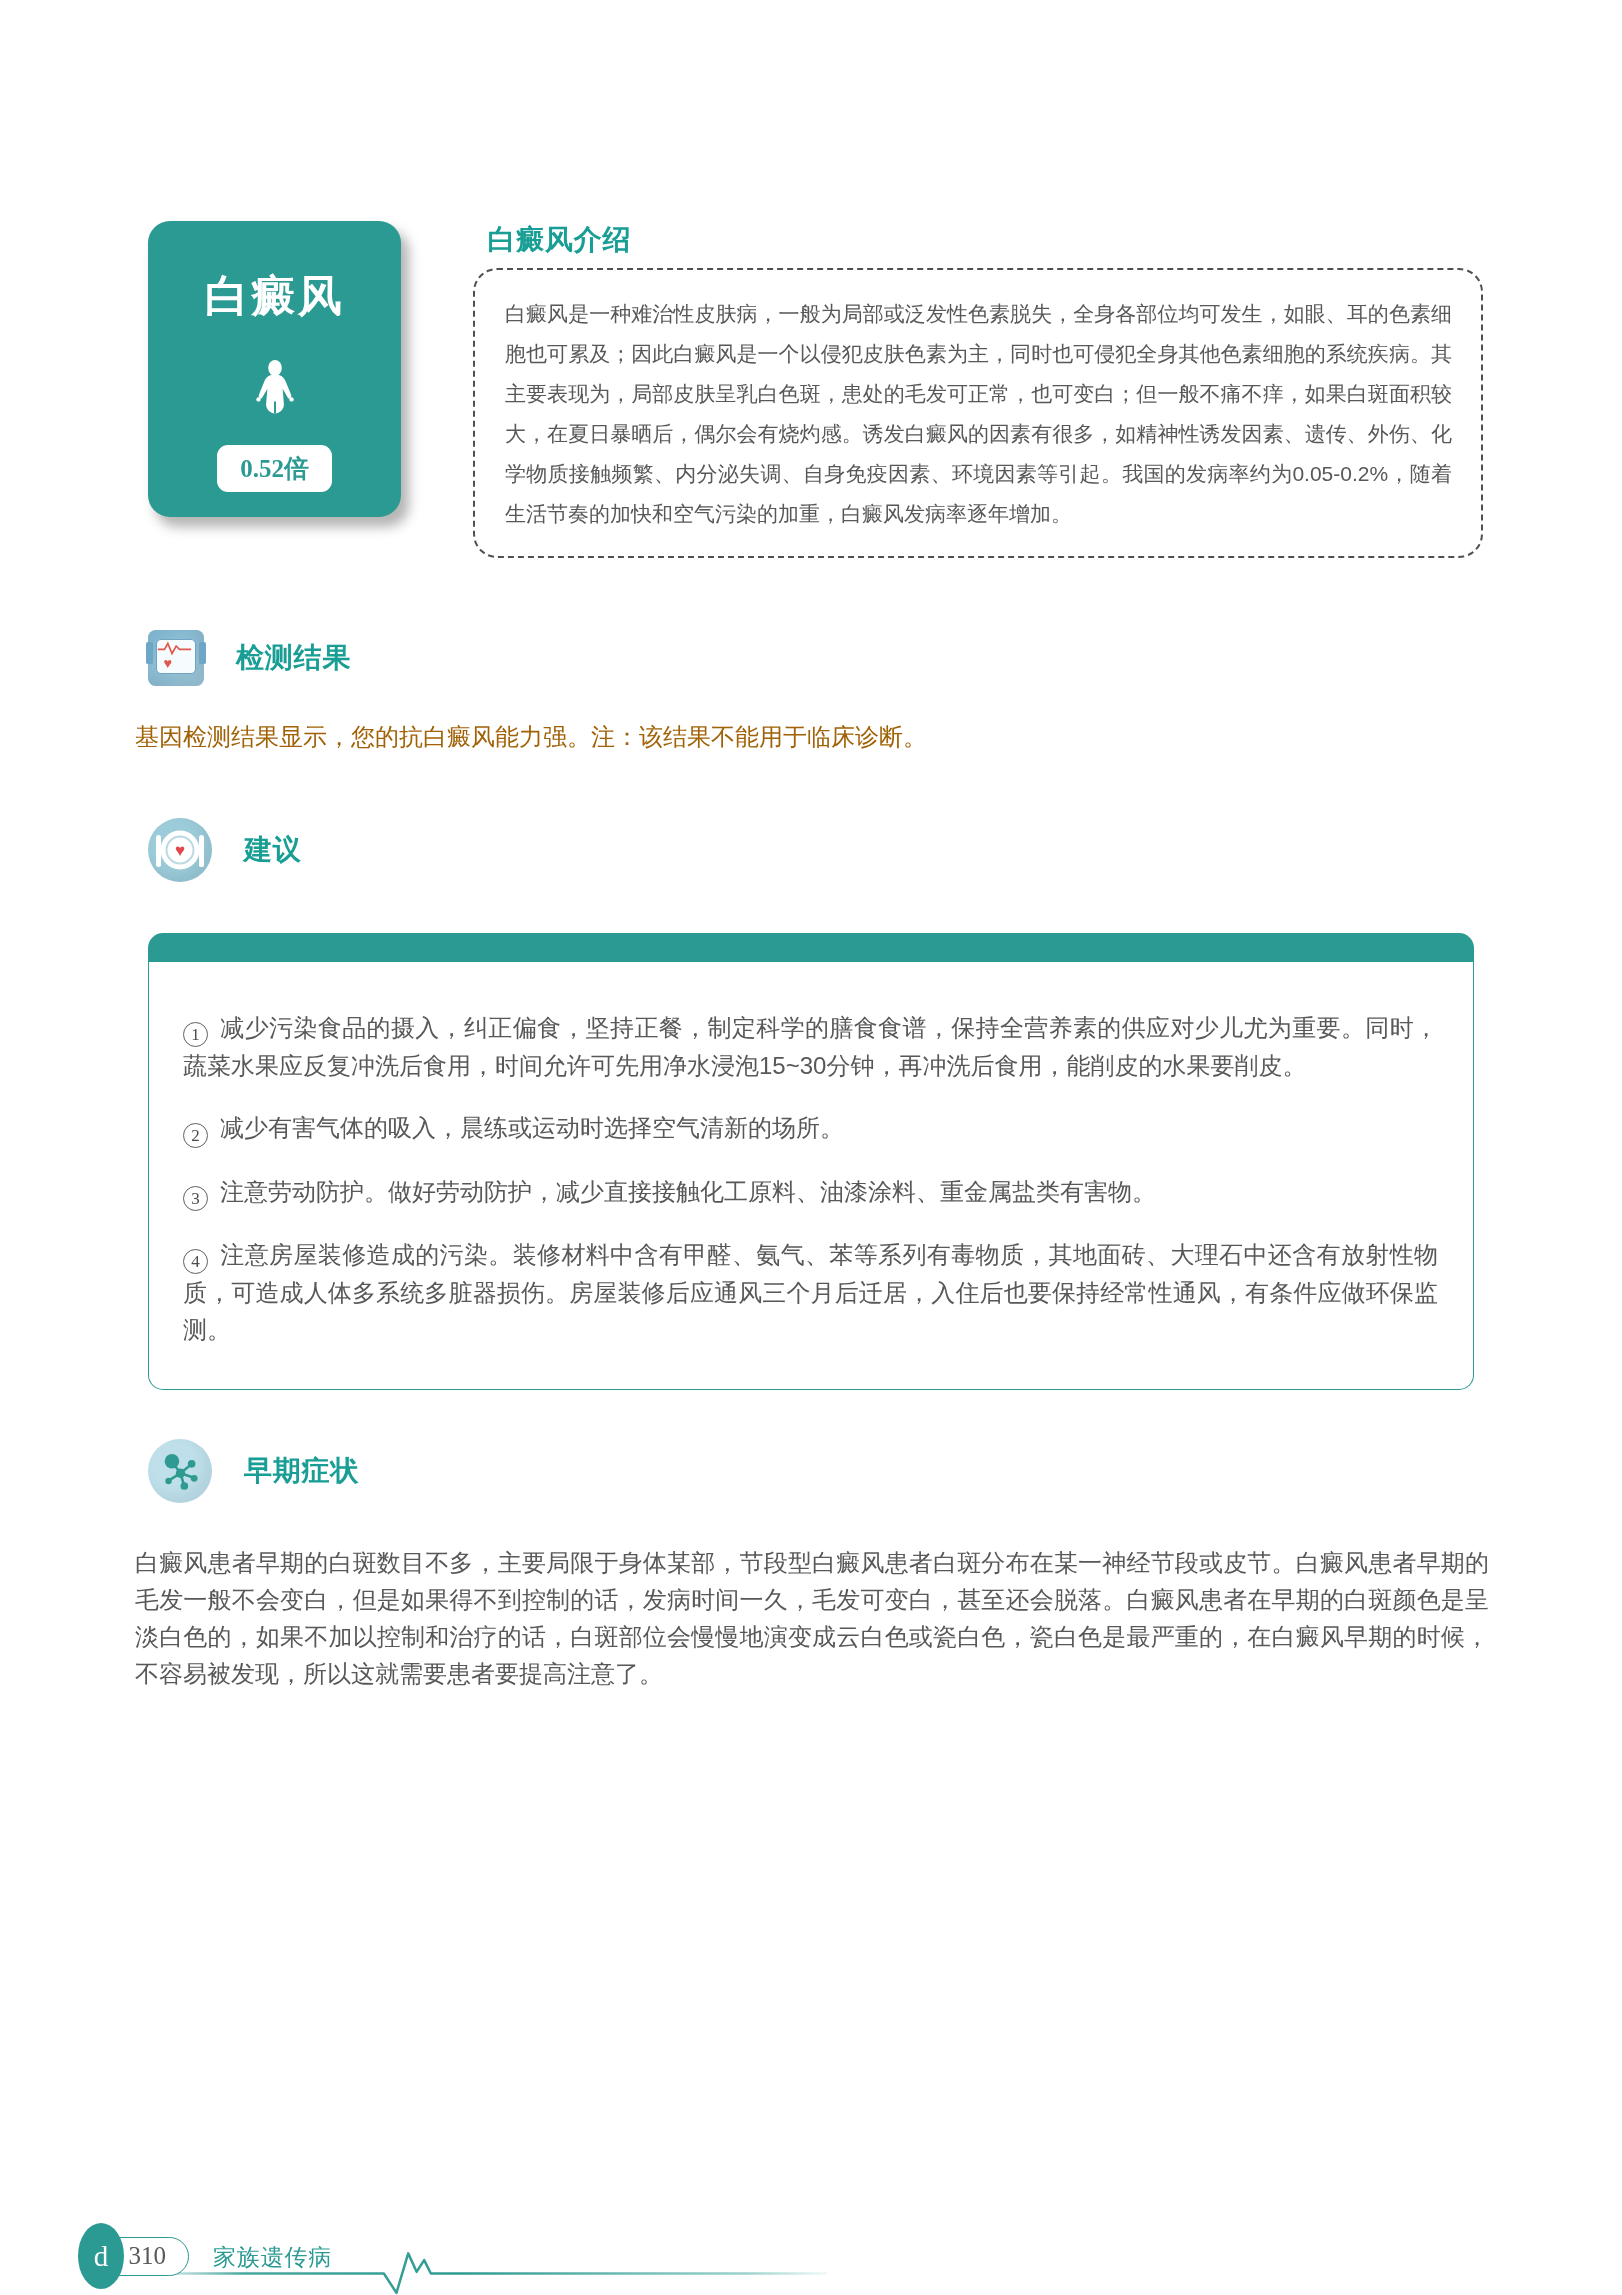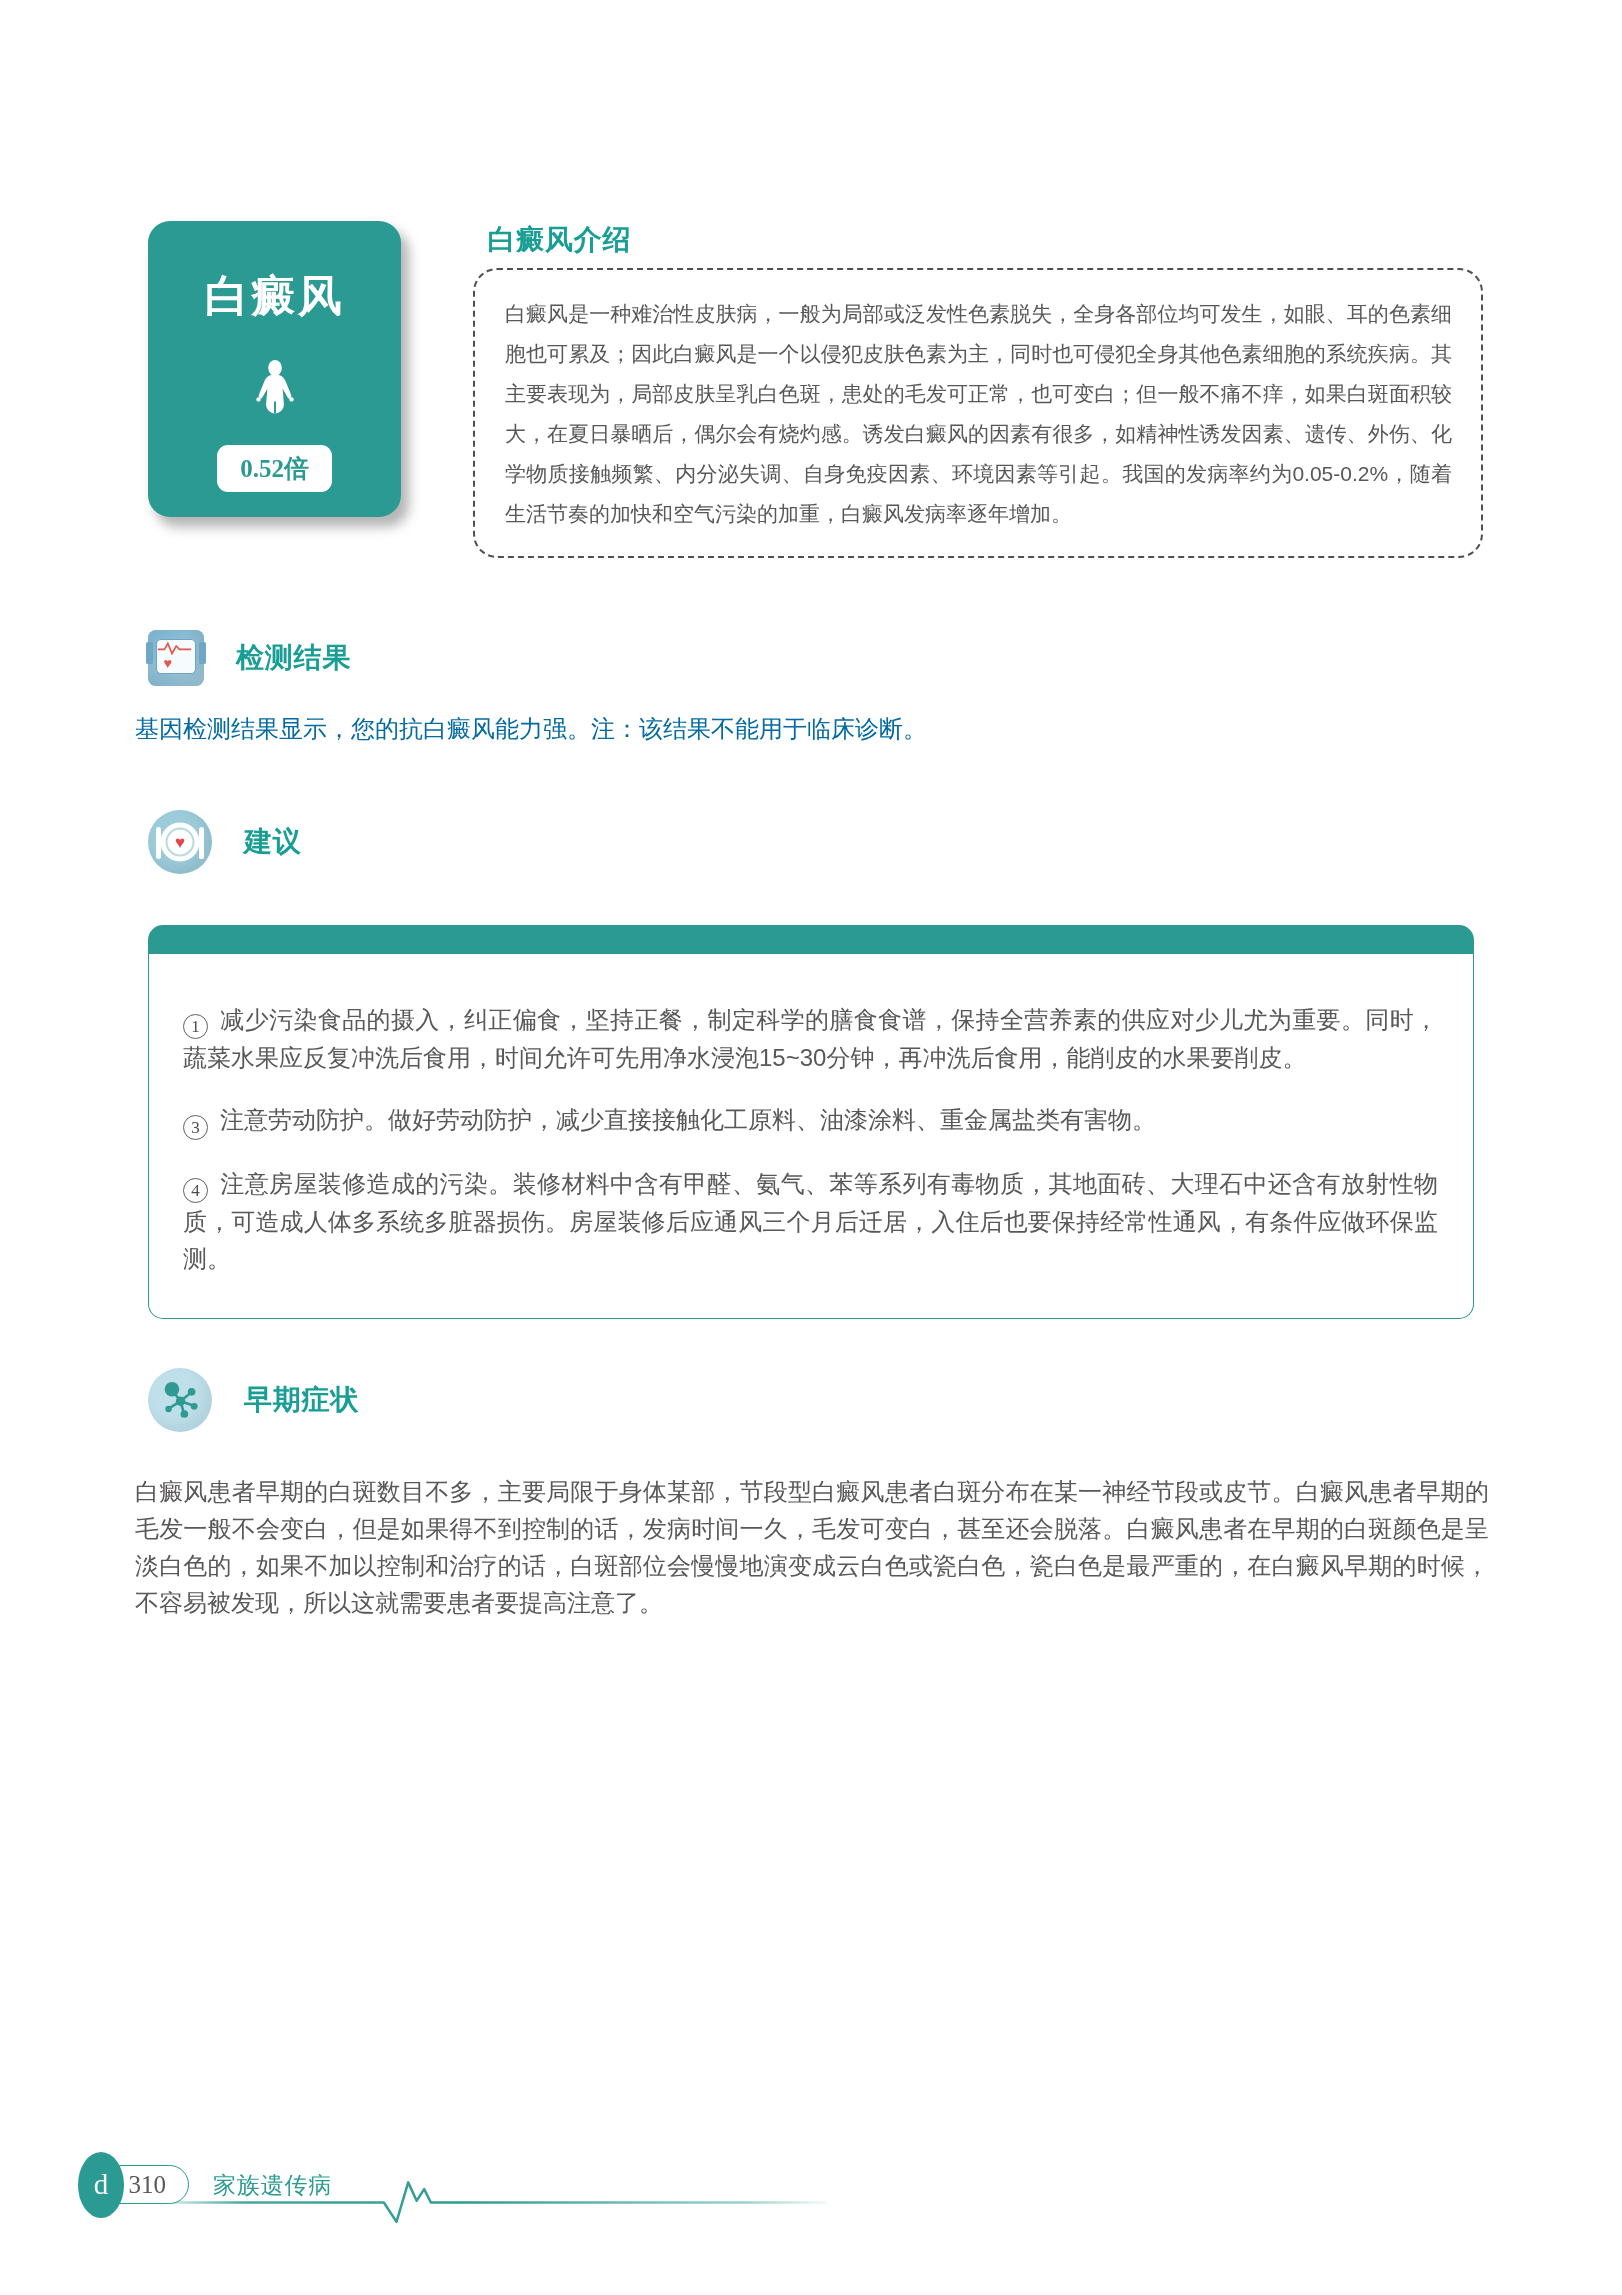--- a/index.html
+++ b/index.html
@@ -105,22 +105,22 @@
   
   .molecule-icon {
     width: 64px; height: 64px; border-radius: 50%;
     background: #bfe0ea; position: relative;
     display: flex; align-items: center; justify-content: center;
     box-shadow: inset -6.8px -6.8px 12px rgba(70,110,130,0.12);
   }
 
   
   .result-text {
-    margin: 24px 135px 0 135px;
-    font-size: 24px; line-height: 37px; color: #0369a1;
+    margin: 32px 135px 0 135px;
+    font-size: 24px; line-height: 37px; color: #a16207;
   }
 
   
   .advice-box { margin: 51px 148px 0 148px; }
   .advice-topbar {
     height: 29px; background: #2a9a92; border-radius: 15px 15px 0 0;
   }
   .advice-body {
     border: 1.7px solid #2a9a92; border-top: none;
     border-radius: 0 0 15px 15px;
@@ -226,20 +226,21 @@
       </div>
     </div>
   </div>
   <div class="sec-title">建议</div>
 </div>
 
 <div class="advice-box">
   <div class="advice-topbar"></div>
   <div class="advice-body">
     <p class="advice-item"><span class="circle-num">1</span><span>减少污染食品的摄入，纠正偏食，坚持正餐，制定科学的膳食食谱，保持全营养素的供应对少儿尤为重要。同时，蔬菜水果应反复冲洗后食用，时间允许可先用净水浸泡15~30分钟，再冲洗后食用，能削皮的水果要削皮。</span></p>
+    <p class="advice-item"><span class="circle-num">2</span><span>减少有害气体的吸入，晨练或运动时选择空气清新的场所。</span></p>
     <p class="advice-item"><span class="circle-num">3</span><span>注意劳动防护。做好劳动防护，减少直接接触化工原料、油漆涂料、重金属盐类有害物。</span></p>
     <p class="advice-item"><span class="circle-num">4</span><span>注意房屋装修造成的污染。装修材料中含有甲醛、氨气、苯等系列有毒物质，其地面砖、大理石中还含有放射性物质，可造成人体多系统多脏器损伤。房屋装修后应通风三个月后迁居，入住后也要保持经常性通风，有条件应做环保监测。</span></p>
   </div>
 </div>
 
 <div class="section-header" style="margin-top:49px;">
   <div class="molecule-icon">
     <svg width="41" height="41" viewBox="0 0 48 48">
       <g stroke="#2f9a92" stroke-width="3" fill="none">
         <line x1="24" y1="26" x2="15" y2="14"></line>

